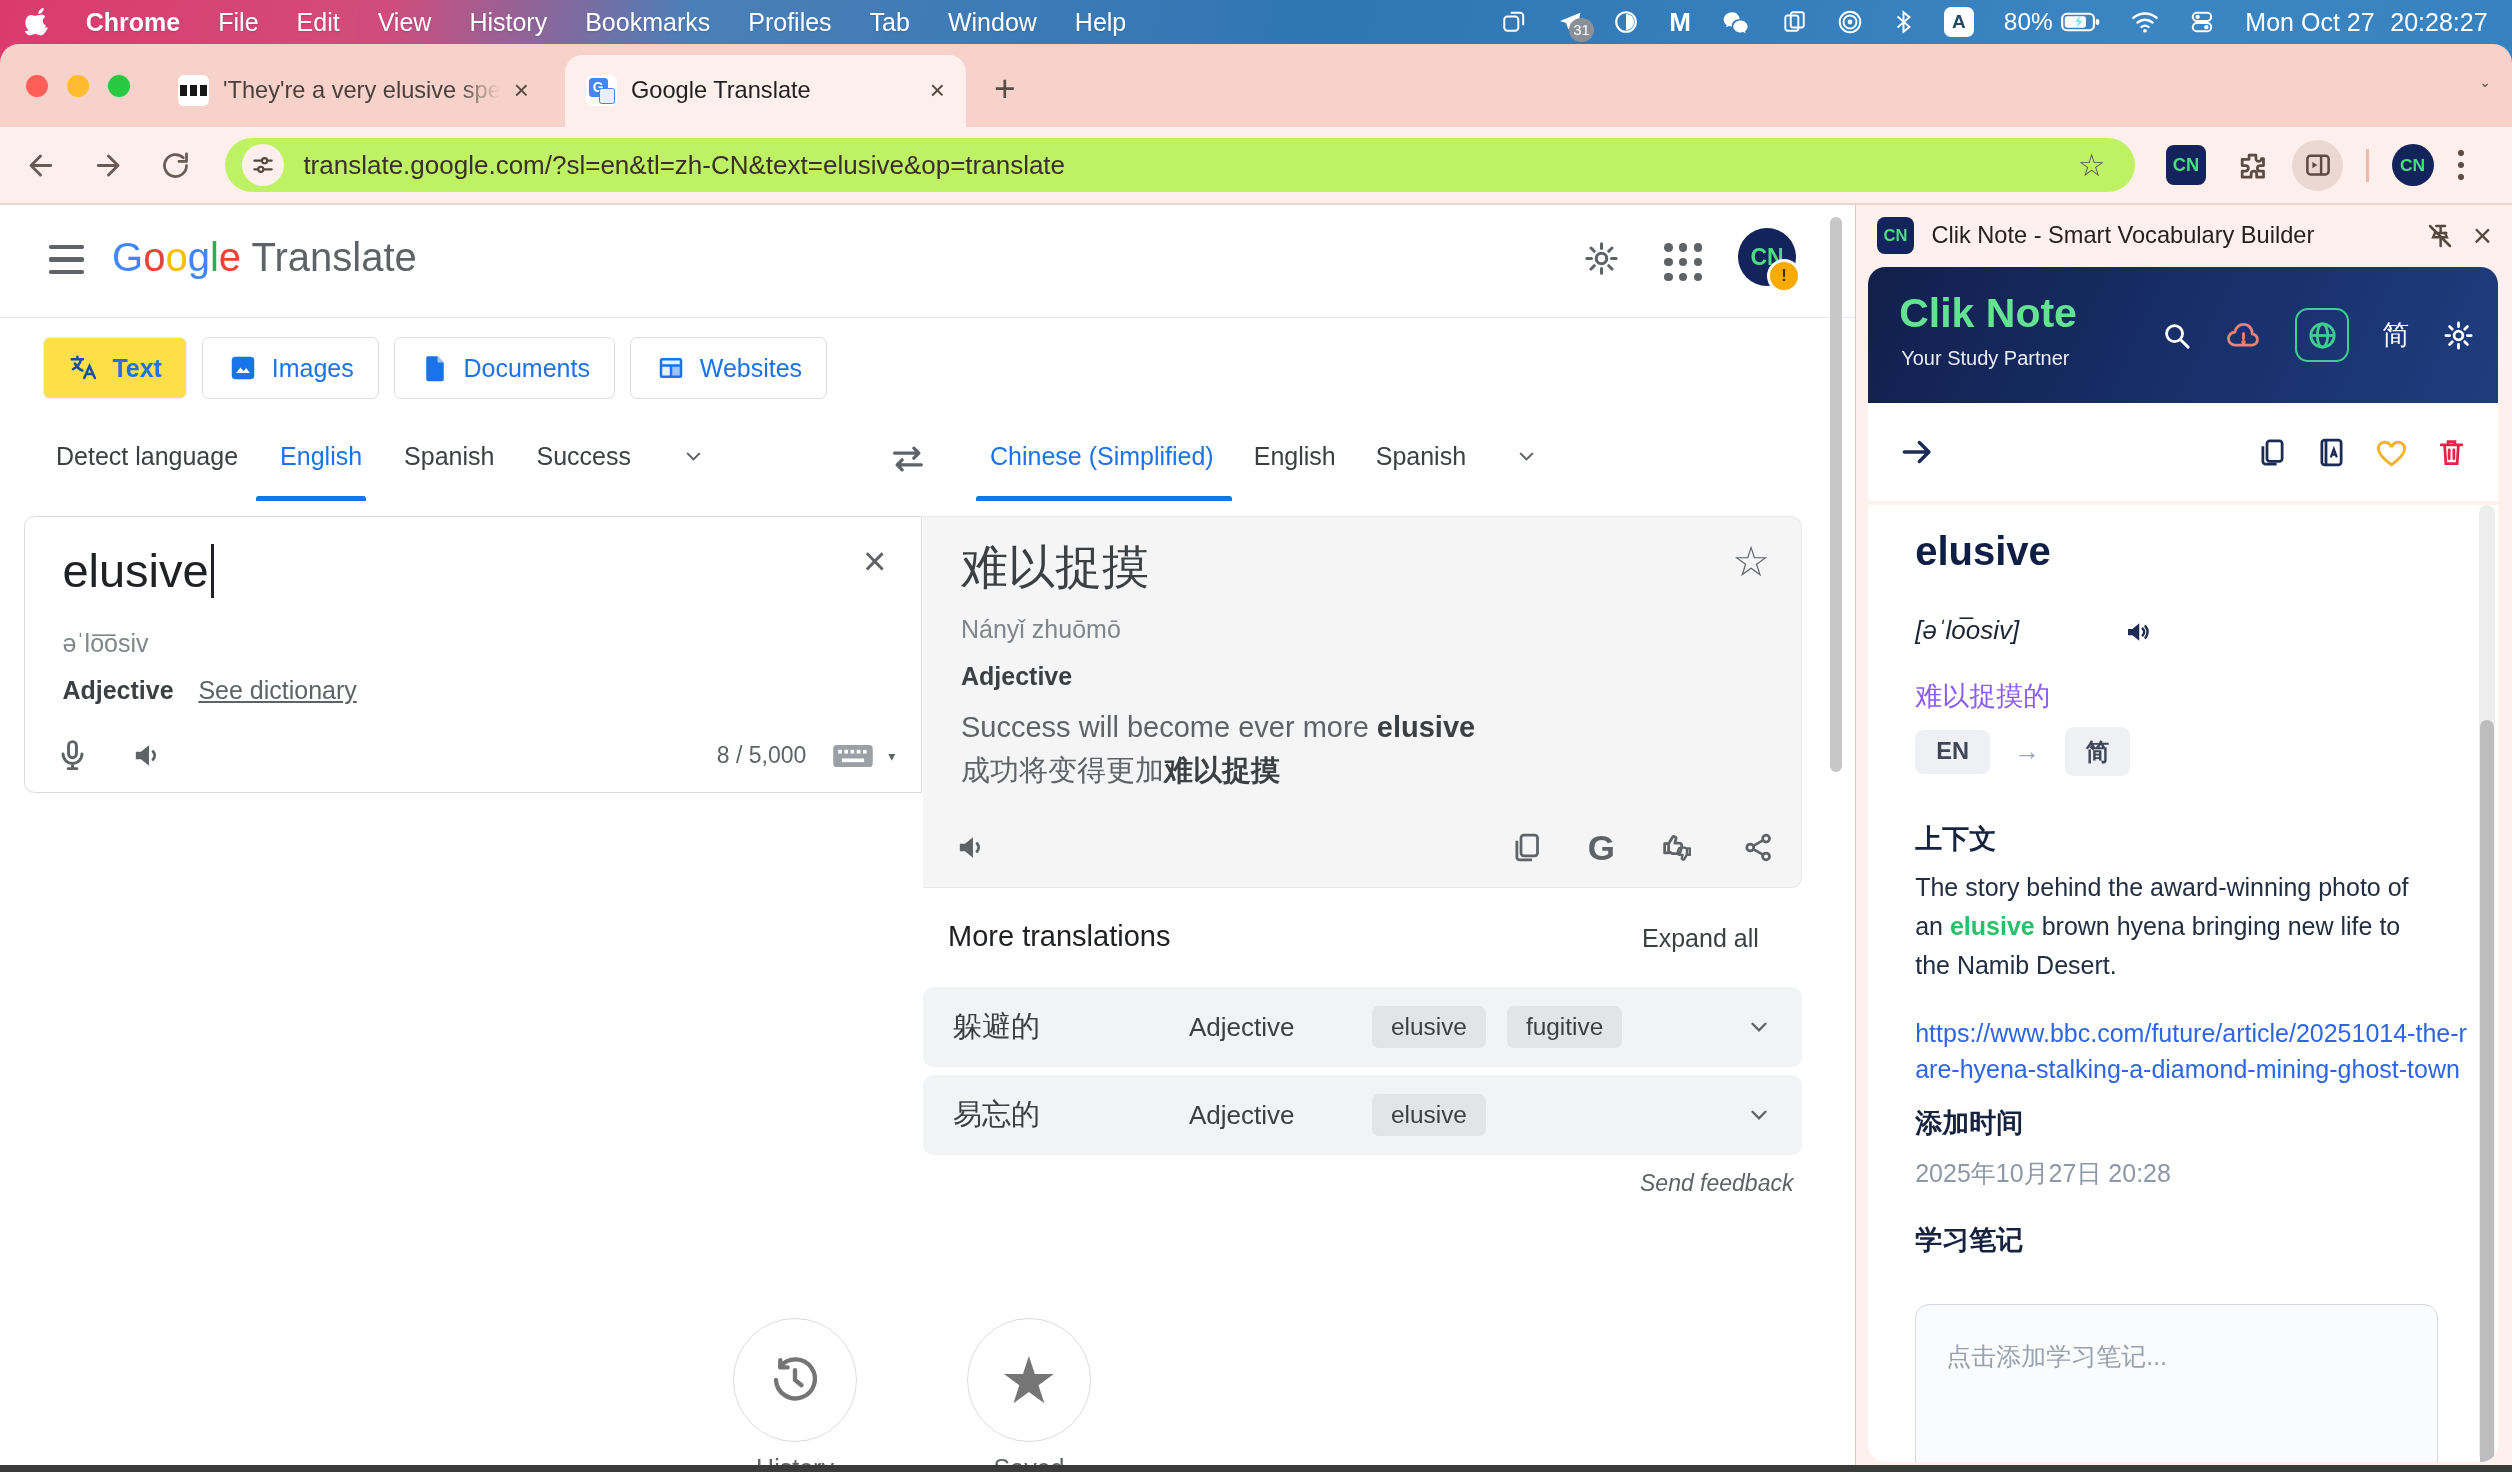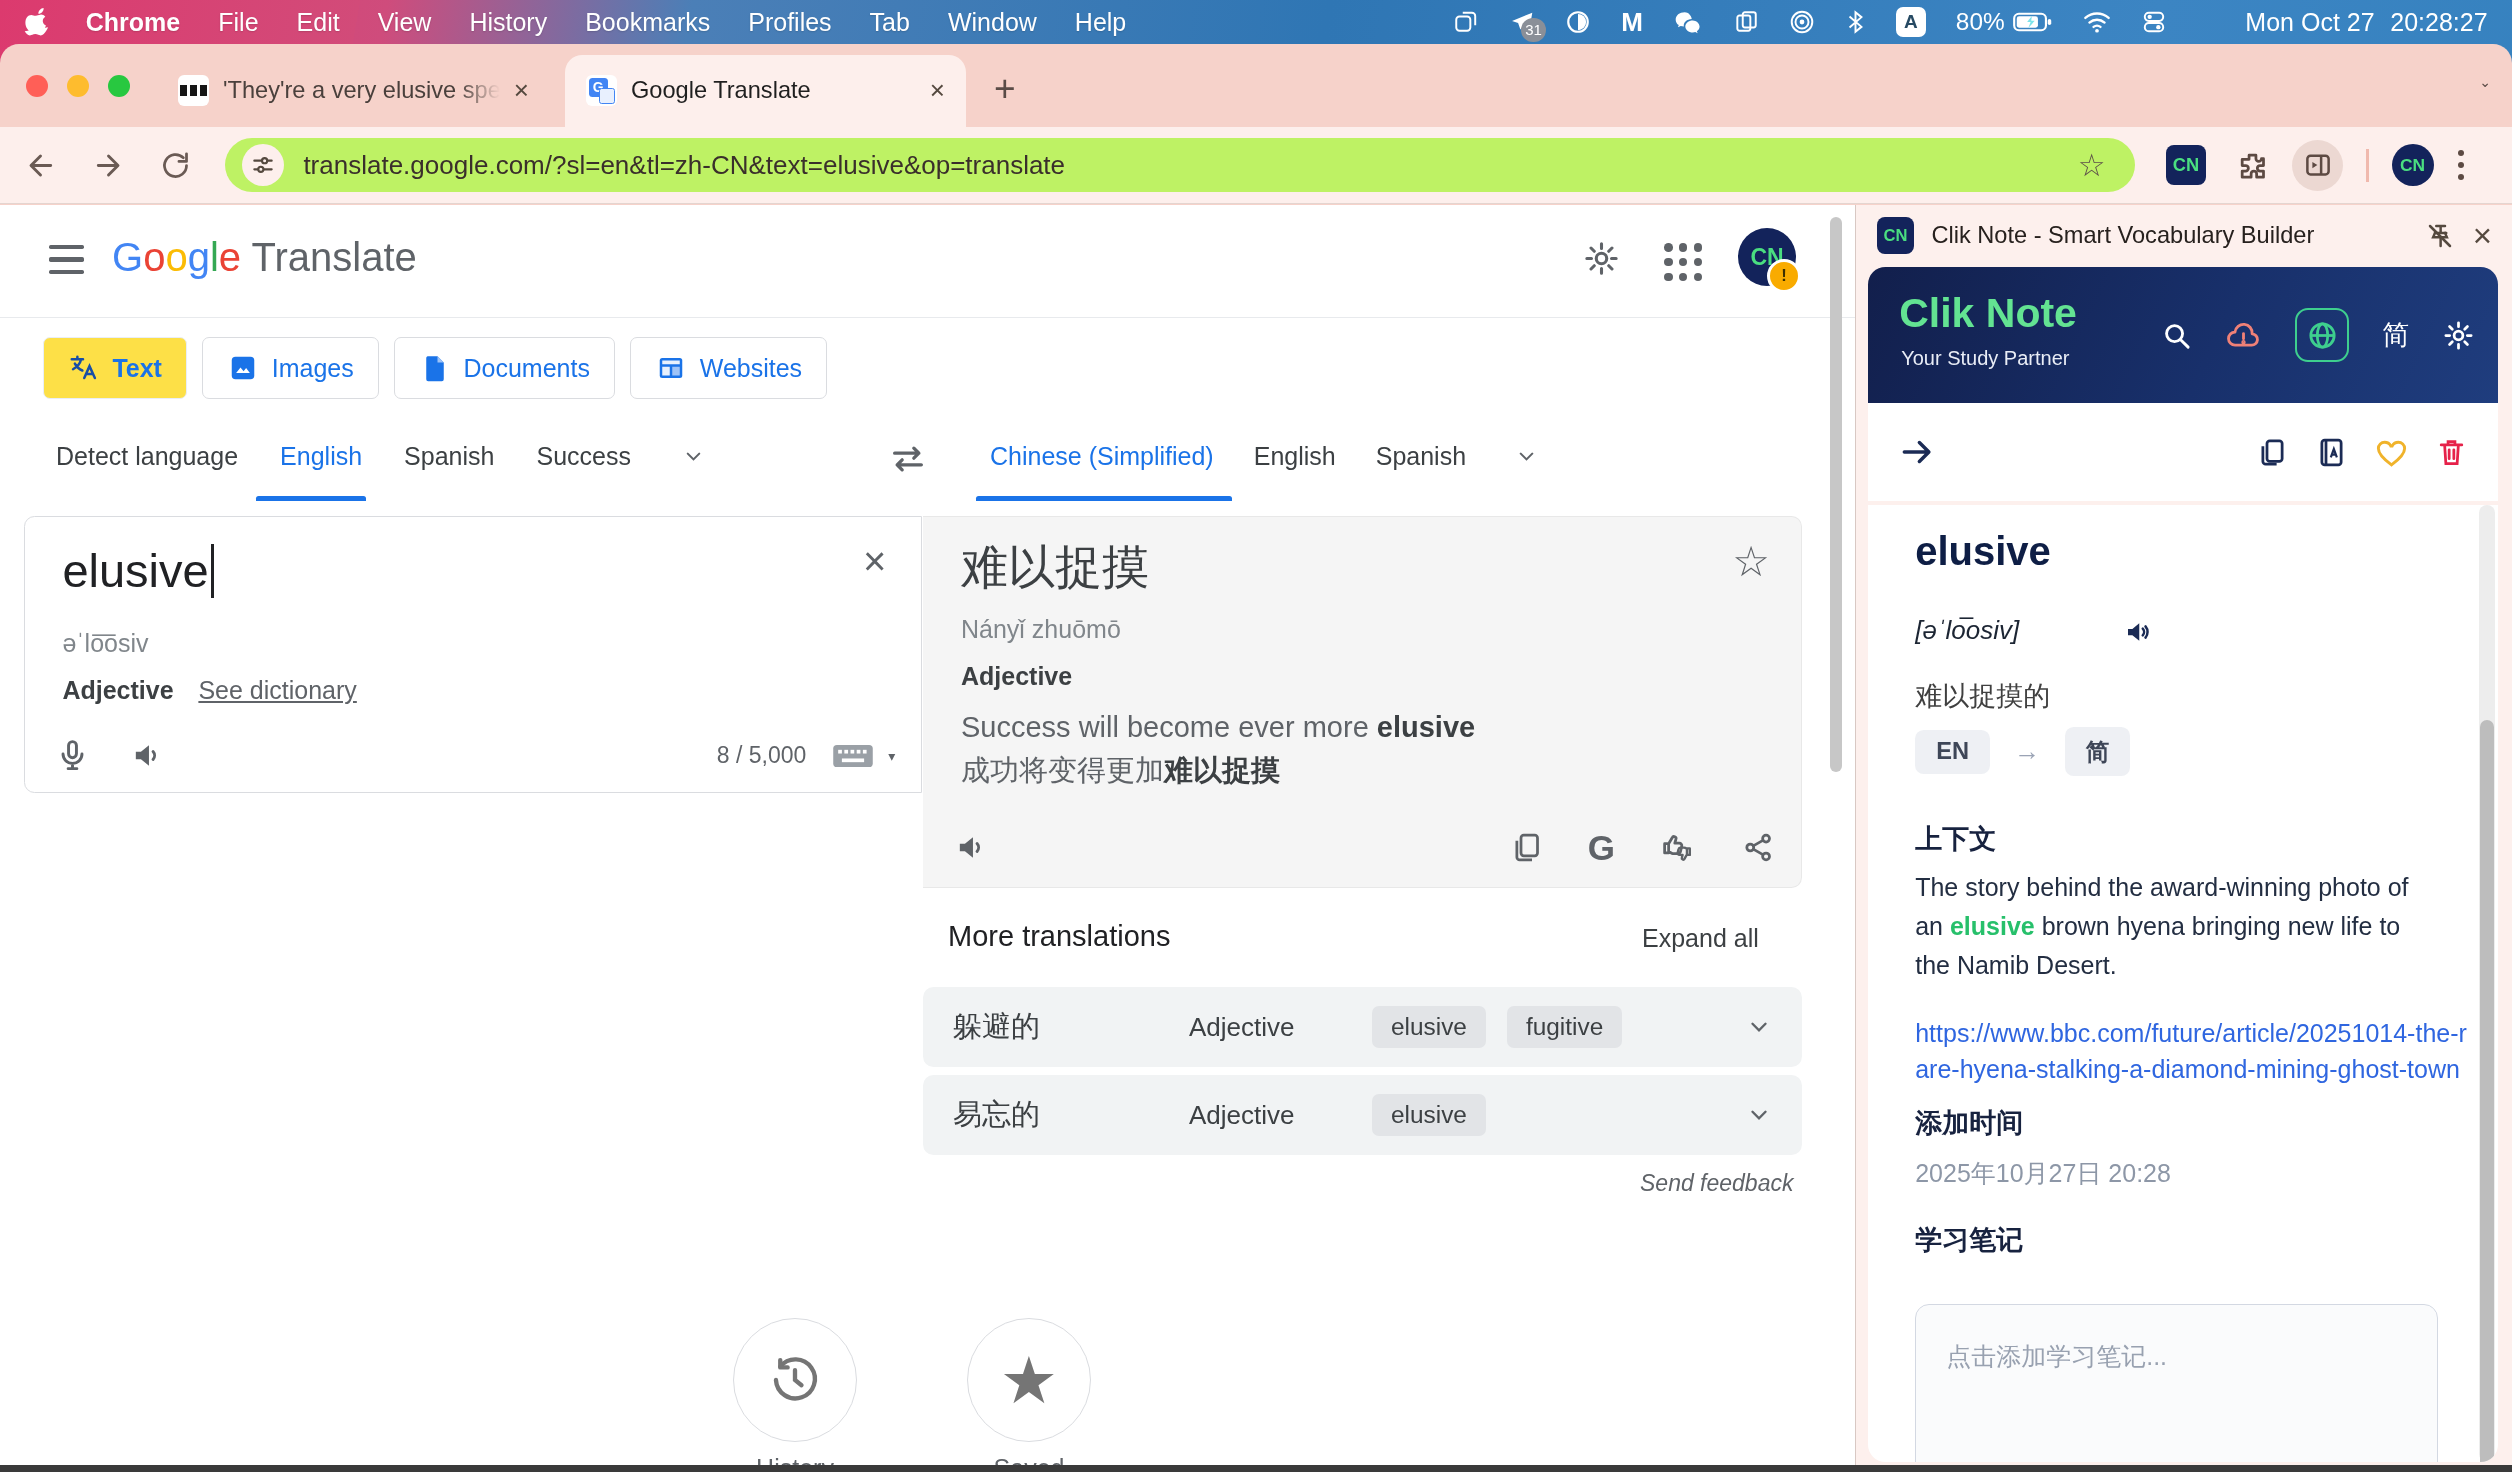--- a/index.html
+++ b/index.html
@@ -15,21 +15,21 @@
   svg{display:block;}
 
   
   .menubar{left:0;top:0;width:2512px;height:44px;color:#fff;font-size:25px;display:flex;align-items:center;padding:0 24.4px;box-sizing:border-box;gap:37px;}
   .menubar .menus{display:flex;gap:38px;align-items:center;}
   .menu-item{text-shadow:0 0.9px 1.7px rgba(0,0,0,.15);white-space:nowrap;}
   .menu-item.first{font-weight:bold;}
   .statusbar{margin-left:auto;display:flex;align-items:center;gap:30px;}
   .badge31{position:absolute;right:-10.5px;bottom:-7px;background:#8a8f98;color:#fff;font-size:15px;border-radius:50%;width:24.4px;height:24.4px;display:flex;align-items:center;justify-content:center;}
   .abox{width:30px;height:30px;background:#fff;border-radius:7px;color:#274a63;font-weight:bold;font-size:19px;display:flex;align-items:center;justify-content:center;}
-  .clock{display:flex;gap:15.7px;white-space:nowrap;margin-left:48px;}
+  .clock{display:flex;gap:15.7px;white-space:nowrap;}
 
   
   .window{left:0;top:44px;width:2512px;height:1429px;background:#f6d2ca;border-radius:19px 19px 0 0;overflow:hidden;}
 
   
   .tabstrip{position:absolute;left:0;top:0;width:100%;height:83px;}
   .lights{position:absolute;left:26px;top:31px;display:flex;gap:19px;}
   .light{width:22px;height:22px;border-radius:50%;}
   .light.r{background:#ff5f57;}.light.y{background:#febc2e;}.light.g{background:#28c840;}
   .tab{position:absolute;top:10.5px;height:72px;display:flex;align-items:center;padding:0 21px;box-sizing:border-box;font-size:23.6px;color:#4a403c;}
@@ -156,21 +156,21 @@
 
   .sp-toolbar{position:absolute;left:12.2px;top:198px;width:630px;height:98px;background:#fff;display:flex;align-items:center;padding:0 30px;box-sizing:border-box;}
   .sp-toolbar .right{margin-left:auto;display:flex;align-items:center;gap:26px;}
 
   .sp-card{position:absolute;left:12.2px;top:300px;width:630px;height:957px;background:#fff;border-radius:0 0 17.4px 17.4px;overflow:hidden;}
   .sp-track{position:absolute;right:3.5px;top:0;width:15.7px;height:100%;background:#ededed;border-radius:7.9px;}
   .sp-thumb{position:absolute;right:4.4px;top:215px;width:14px;height:864px;background:#bdbdbd;border-radius:7px;}
   .w-word{position:absolute;left:47px;top:24.4px;font-size:40px;font-weight:bold;color:#0e1e45;}
   .w-pron{position:absolute;left:47px;top:110px;font-size:26px;font-style:italic;color:#1c2533;}
   .w-speaker{position:absolute;left:255px;top:112px;color:#1b2b55;}
-  .w-zh{position:absolute;left:47px;top:173px;font-size:27px;color:#404040;}
+  .w-zh{position:absolute;left:47px;top:173px;font-size:27px;color:#8b5cf6;}
   .pills{position:absolute;left:47px;top:222px;display:flex;align-items:center;gap:24.4px;}
   .pill{background:#eef0f4;border-radius:8.7px;padding:8.7px 21px;font-size:23.6px;font-weight:bold;color:#3e4657;}
   .pill-arrow{color:#9aa3b5;font-size:26px;}
   .sec-title{position:absolute;left:47px;font-size:27px;font-weight:bold;color:#17223f;}
   .ctx-t{top:316px;}
   .ctx-p{position:absolute;left:47px;top:363px;width:523px;font-size:25px;line-height:1.55;color:#232e42;}
   .ctx-p .hl{color:#27c06b;font-weight:bold;}
   .ctx-link{position:absolute;left:47px;top:510px;width:565px;font-size:25px;line-height:1.45;color:#2f66e0;word-break:break-all;}
   .time-t{top:600px;}
   .time-v{position:absolute;left:47px;top:652px;font-size:25px;color:#8d97a7;}

